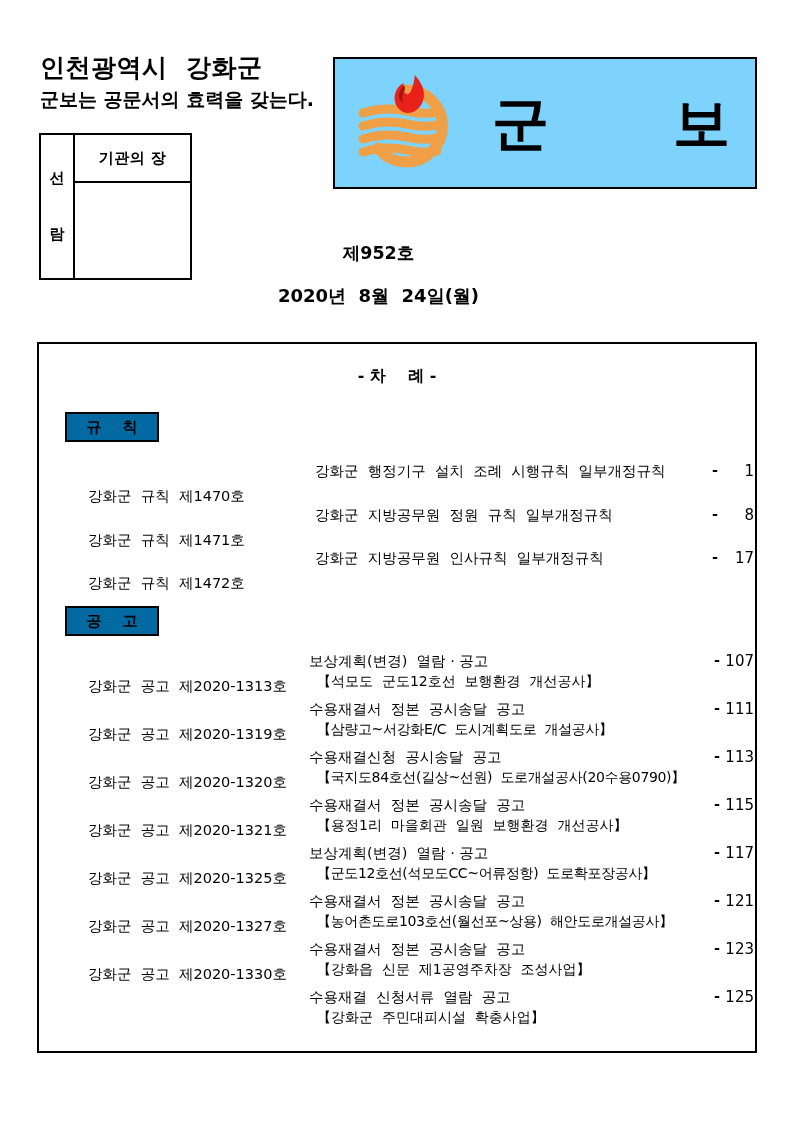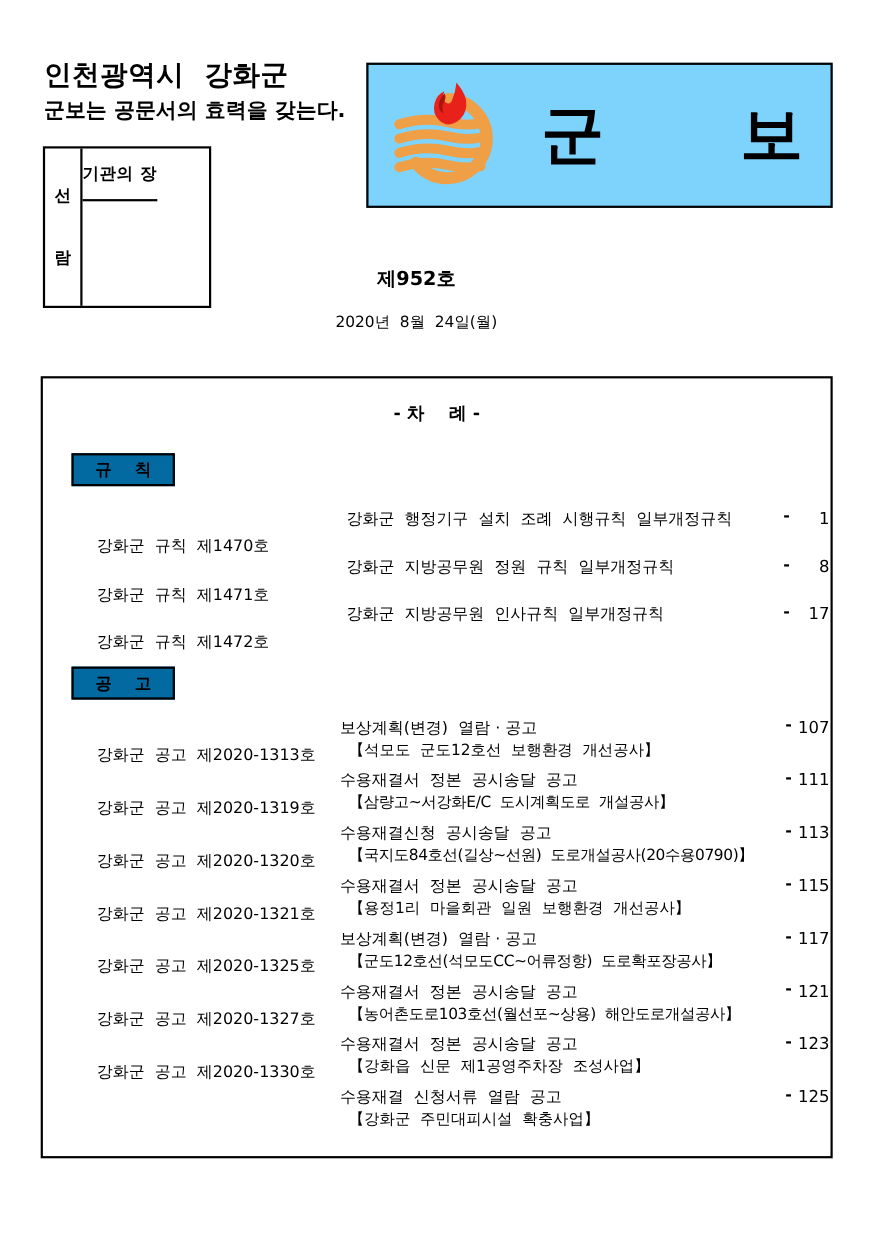--- a/index.html
+++ b/index.html
@@ -54,21 +54,21 @@
     flex-direction: column;
     align-items: center;
     justify-content: space-around;
     padding: 16px 0;
     font-size: 15px;
     font-weight: bold;
   }
   #approval-right-col {
     flex: 1;
     display: flex;
-    flex-direction: row;
+    flex-direction: column;
     border-radius: 25px;
   }
   #approval-head-cell {
     height: 48px;
     border-bottom: 2px solid #000;
     box-sizing: border-box;
     display: flex;
     align-items: center;
     justify-content: center;
     font-size: 15px;
@@ -122,22 +122,22 @@
     font-size: 17.5px;
     font-weight: bold;
     white-space: pre;
   }
   #issue-date {
     position: absolute;
     left: 0;
     top: 284px;
     width: 757px;
     text-align: center;
-    font-size: 14px;
-    font-weight: normal;
+    font-size: 18px;
+    font-weight: bold;
     white-space: pre;
   }
 
   
   #toc-box {
     position: absolute;
     left: 37px;
     top: 342px;
     width: 720px;
     height: 711px;

